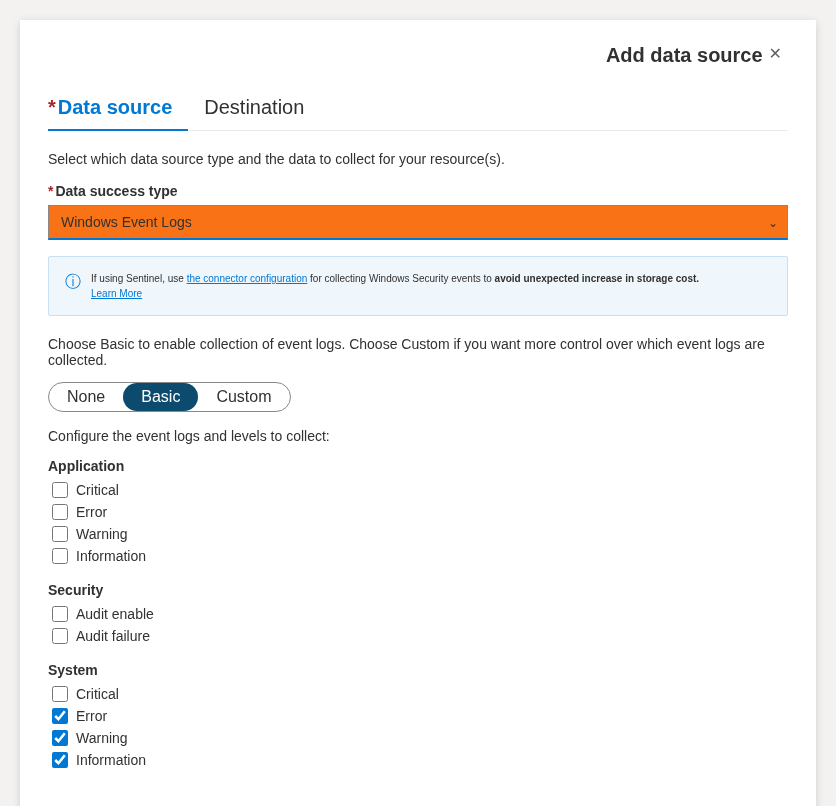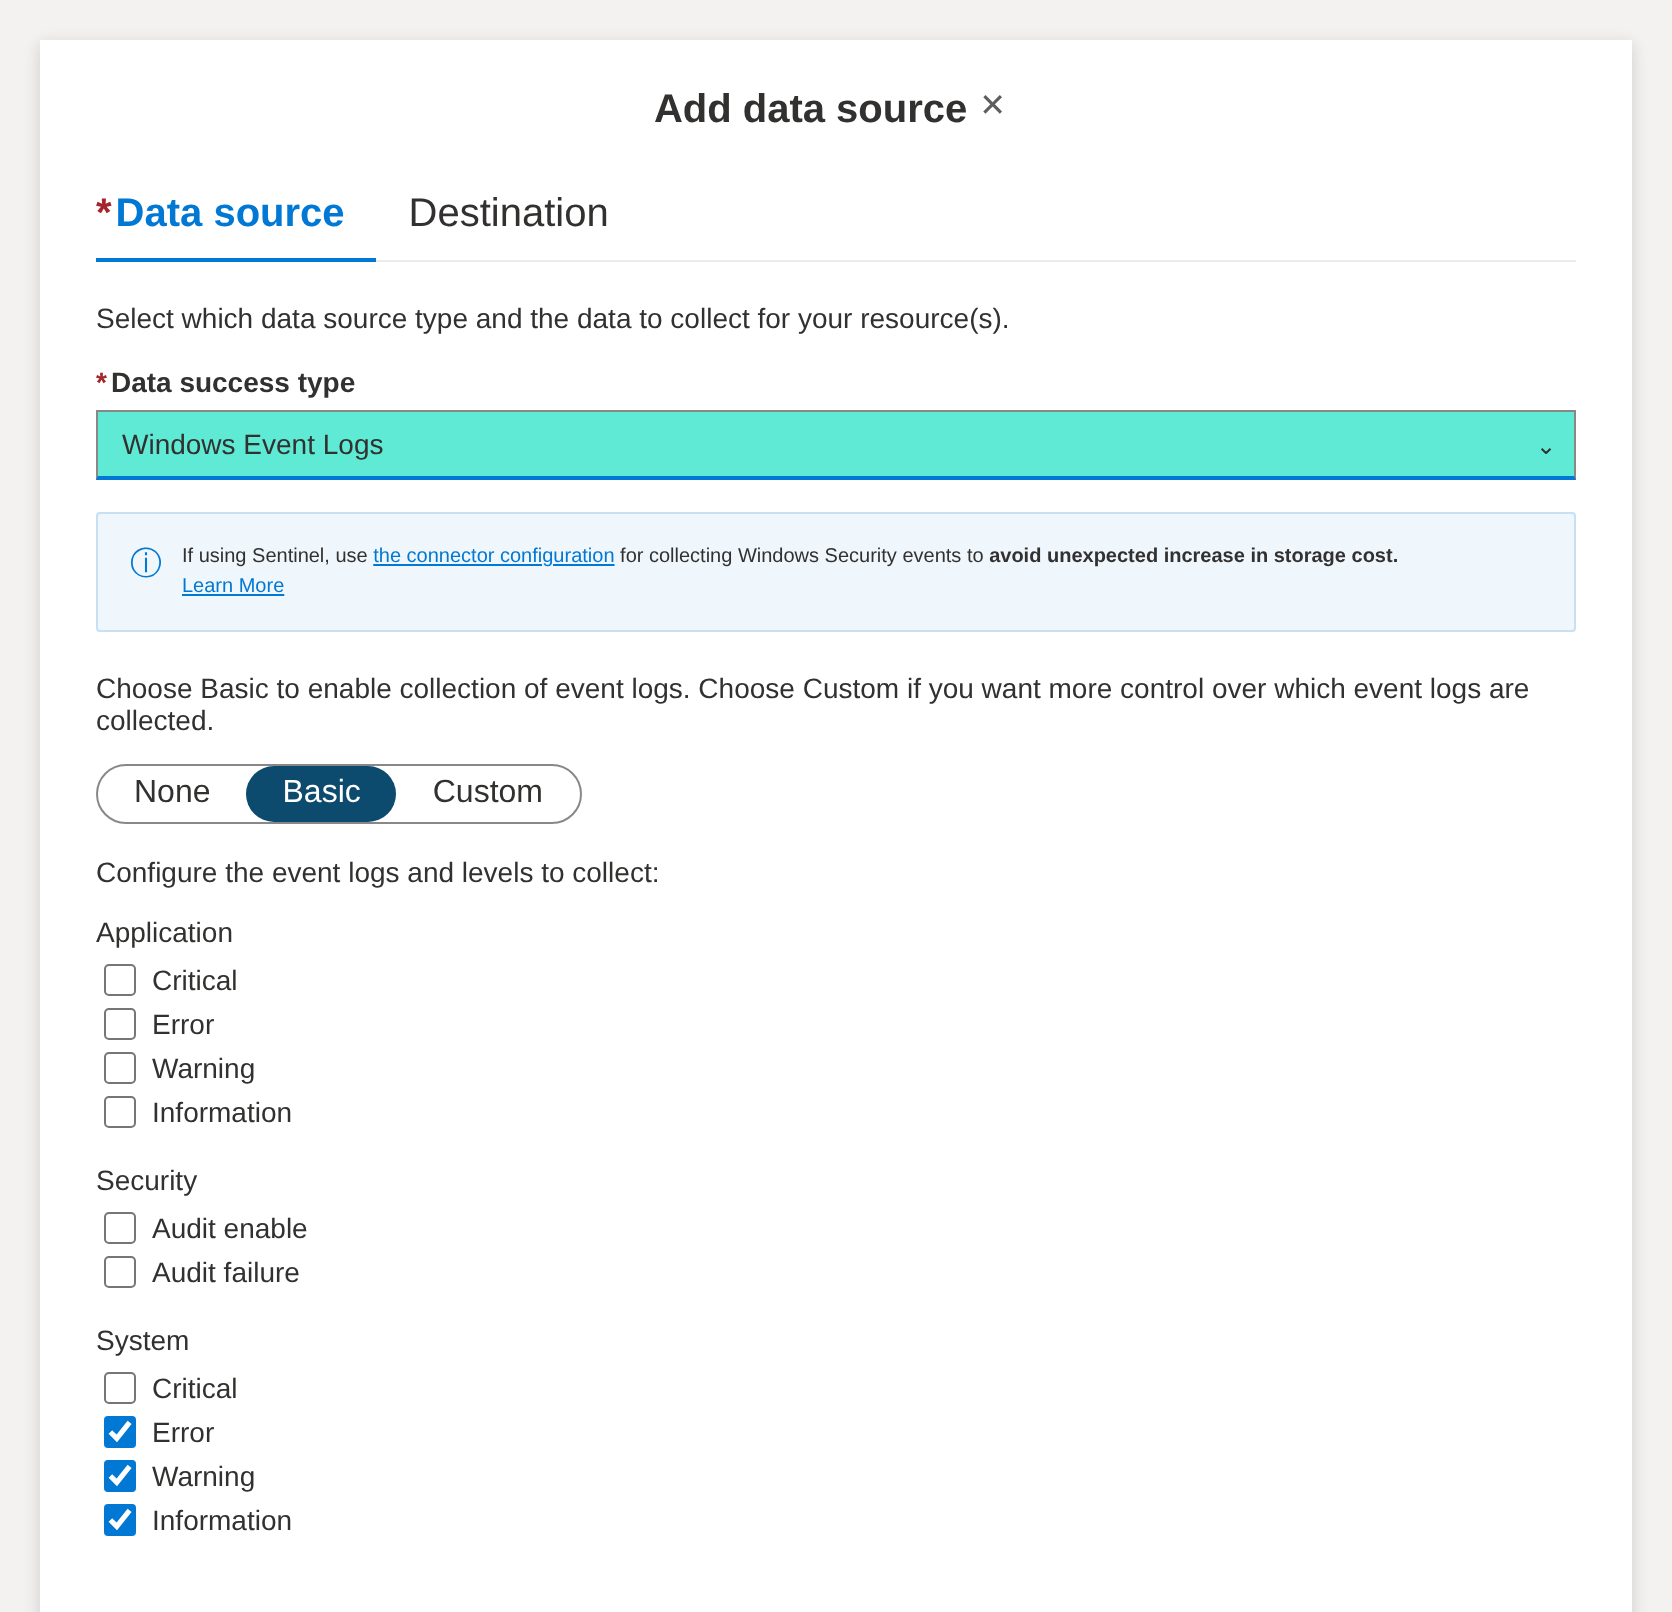--- a/index.html
+++ b/index.html
@@ -17,21 +17,21 @@
     .dialog {
       background: #ffffff;
       width: 836px;
       min-height: 806px;
       padding: 24px 28px 28px 28px;
       position: relative;
       box-shadow: 0 2px 8px rgba(0,0,0,0.15);
     }
     .dialog-header {
       display: flex;
-      justify-content: center;
+      justify-content: flex-end;
       align-items: flex-start;
       margin-bottom: 20px;
     }
     .dialog-title {
       font-size: 20px;
       font-weight: 600;
       color: #323130;
     }
     .close-btn {
       background: none;
@@ -84,21 +84,21 @@
       position: relative;
       margin-bottom: 16px;
     }
     .select-box {
       width: 100%;
       padding: 8px 36px 8px 12px;
       border: 1px solid #8a8886;
       border-bottom: 2px solid #0078d4;
       font-size: 14px;
       color: #323130;
-      background: #5eead4;
+      background: #f97316;
       appearance: none;
       cursor: pointer;
       outline: none;
     }
     .select-chevron {
       position: absolute;
       right: 10px;
       top: 50%;
       transform: translateY(-50%);
       pointer-events: none;
@@ -161,21 +161,21 @@
     .config-label {
       font-size: 14px;
       color: #323130;
       margin-bottom: 14px;
     }
     .section-group {
       margin-bottom: 18px;
     }
     .section-title {
       font-size: 14px;
-      font-weight: 400;
+      font-weight: 700;
       color: #323130;
       margin-bottom: 8px;
     }
     .checkbox-row {
       display: flex;
       gap: 8px;
       margin-bottom: 6px;
       padding-left: 4px;
     }
     .checkbox-row input[type="checkbox"] {

